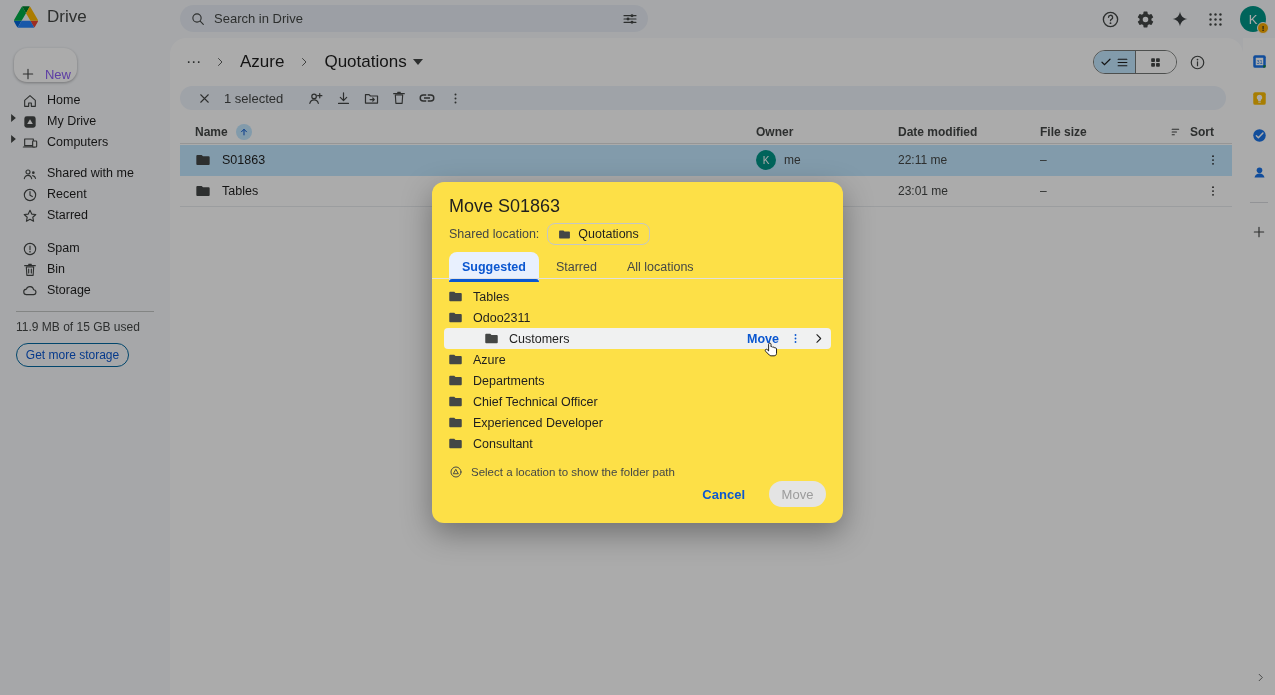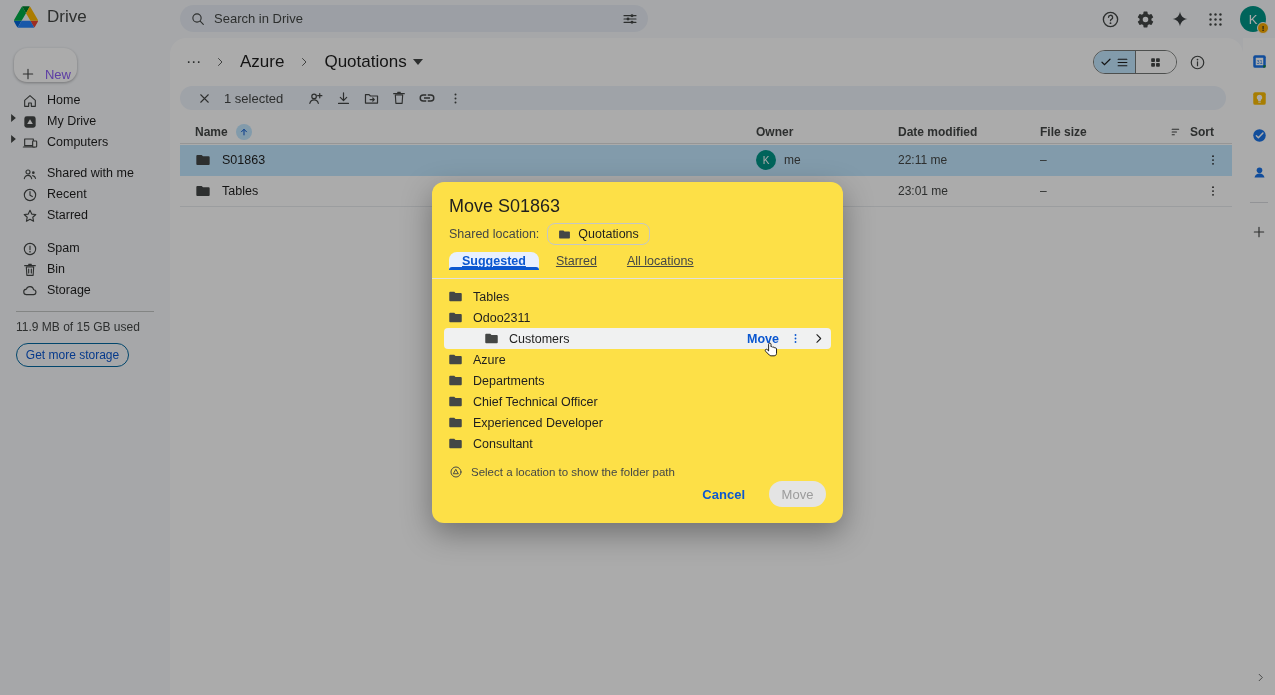--- a/index.html
+++ b/index.html
@@ -73,21 +73,21 @@
   .cell-dim { font-size:12px; color:#444746; }
   .row-menu { display:flex; align-items:center; justify-content:center; cursor:pointer; }
 
   
   .scrim { position:absolute; inset:0; background:rgba(0,0,0,.33); z-index:10; }
   .dialog { position:absolute; left:432px; top:182px; width:411px; height:341px; background:#fde047; border-radius:12px; box-shadow:0 10px 30px rgba(0,0,0,.35); z-index:20; }
   .dlg-title { position:absolute; left:17px; top:14px; font-size:18px; color:#1f1f1f; }
   .dlg-loc { position:absolute; left:17px; top:41px; display:flex; align-items:center; gap:8px; font-size:12.5px; color:#444746; }
   .loc-chip { display:flex; align-items:center; gap:7px; border:1px solid #c4c7c5; border-radius:8px; height:22px; padding:0 10px; color:#1f1f1f; cursor:pointer; }
   .dlg-tabs { position:absolute; left:17px; top:70px; display:flex; gap:4px; }
-  .dlg-tab { position:relative; height:18px; padding:0 13px; display:flex; align-items:center; font-size:12.5px; color:#444746; cursor:pointer;text-decoration:underline; }
+  .dlg-tab { position:relative; height:30px; padding:0 13px; display:flex; align-items:center; font-size:12.5px; color:#444746; cursor:pointer; }
   .dlg-tab.active { color:#0b57d0; font-weight:bold; background:#e8f0fe; border-radius:8px 8px 0 0; }
   .dlg-tab.active::after { content:""; position:absolute; left:0; right:0; bottom:0; height:3px; background:#0b57d0; border-radius:3px 3px 0 0; }
   .dlg-tabline { position:absolute; left:0; right:0; top:96px; border-top:1px solid #e0e0e0; }
   .dlg-list { position:absolute; left:12px; top:104px; width:387px; }
   .dlg-folder { height:21px; display:flex; align-items:center; gap:10px; padding:0 6px 0 4px; font-size:12.5px; color:#1f1f1f; border-radius:4px; cursor:pointer; }
   .dlg-folder.hovered { background:#f0f1f1;padding-left:40px; }
   .dlg-folder .fname { flex:1; }
   .hover-actions { display:flex; align-items:center; gap:10px; }
   .move-link { color:#0b57d0; font-weight:bold; font-size:12.5px; cursor:pointer; }
   .dlg-hint { position:absolute; left:17px; top:283px; display:flex; align-items:center; gap:8px; font-size:11.5px; color:#444746; }

